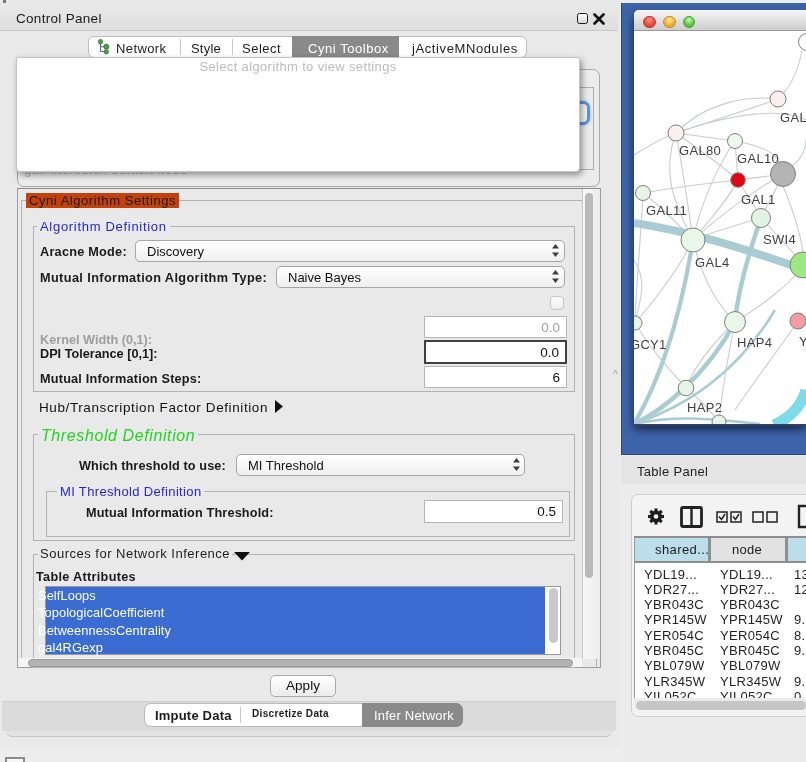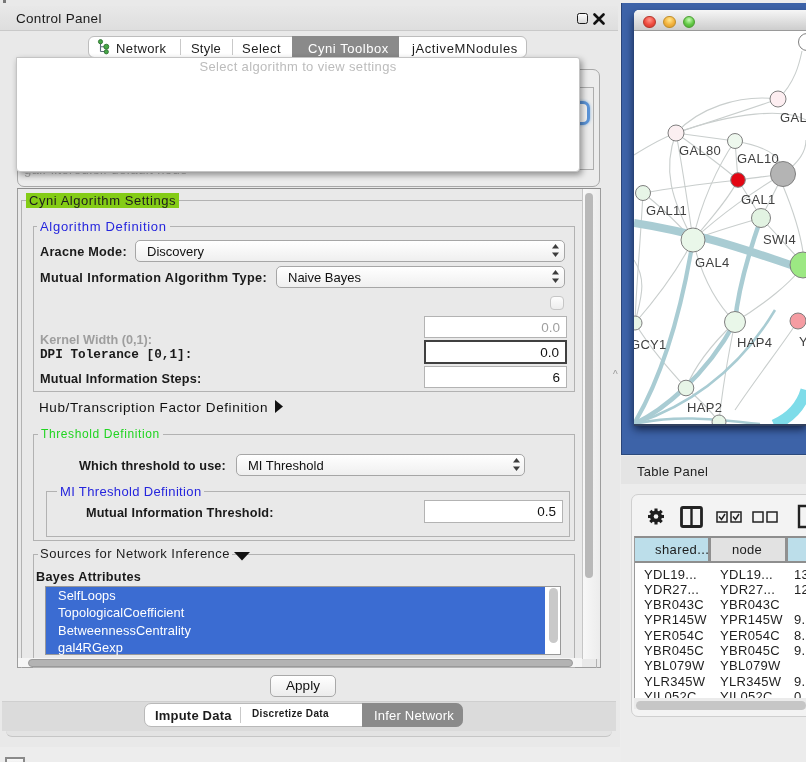--- a/index.html
+++ b/index.html
@@ -39,21 +39,21 @@
   <circle cx="9.3" cy="13.8" r="2.1" fill="#47a847" stroke="#2e7030" stroke-width="0.9"></circle>
 </svg>
 
 <div class="abs" style="left:17px;top:69px;width:583px;height:118px;background:#ececec;border:1px solid #a8a8a8;border-radius:7px;"></div>
 <div class="abs" style="left:30px;top:87px;width:564px;height:83px;border:1px solid #adadad;background:#ebebeb;"></div>
 <div class="abs" style="left:38px;top:101px;width:552px;height:24px;border:3px solid #5b93d6;border-radius:7px;box-shadow:0 0 3px #7fb0e0;background:#f4f4f4;"></div>
 
 <div class="abs" style="left:17px;top:188px;width:584px;height:480px;background:#e9e9e9;border:1px solid #9d9d9d;border-top:1px solid #8e8e8e;"></div>
 
 <div class="abs" style="left:21px;top:200px;width:576px;height:468px;border:1px solid #b2b2b2;border-bottom:none;"></div>
-<div class="abs" style="left:26px;top:193px;background:#84cc16;padding:0 3px;font-size:13px;letter-spacing:0.55px;color:#1d1d1d;">Cyni Algorithm Settings</div>
+<div class="abs" style="left:26px;top:193px;background:#c2410c;padding:0 3px;font-size:13px;letter-spacing:0.55px;color:#1d1d1d;">Cyni Algorithm Settings</div>
 
 <div class="abs" style="left:33px;top:226px;width:542px;height:166px;border:1px solid #b2b2b2;"></div>
 <div class="abs" style="left:37px;top:219px;background:#e9e9e9;padding:0 3px;font-size:13px;letter-spacing:0.7px;color:#2525dd;">Algorithm Definition</div>
 
 <div class="abs bold" style="left:40px;top:245px;font-size:12.7px;letter-spacing:0.25px;color:#1a1a1a;">Aracne Mode:</div>
 <div class="abs" style="left:135px;top:240px;width:430px;height:22px;background:linear-gradient(#ffffff,#efefef);border:1px solid #a6a6a6;border-radius:5px;"></div>
 <div class="abs" style="left:147px;top:244px;font-size:13px;color:#111;">Discovery</div>
 <svg class="abs" style="left:551px;top:243px;" width="9" height="15" viewBox="0 0 9 15">
       <path d="M4.5 1 L8 5.6 L1 5.6 Z" fill="#3c3c3c"></path>
       <path d="M4.5 14 L8 9.4 L1 9.4 Z" fill="#3c3c3c"></path>
@@ -65,33 +65,33 @@
 <svg class="abs" style="left:551px;top:269px;" width="9" height="15" viewBox="0 0 9 15">
       <path d="M4.5 1 L8 5.6 L1 5.6 Z" fill="#3c3c3c"></path>
       <path d="M4.5 14 L8 9.4 L1 9.4 Z" fill="#3c3c3c"></path>
     </svg>
 
 <div class="abs" style="left:550px;top:296px;width:14px;height:14px;background:linear-gradient(#fdfdfd,#ededed);border:1.5px solid #c6c6c6;border-radius:4px;"></div>
 
 <div class="abs bold" style="left:40px;top:333px;font-size:12.7px;color:#9e9e9e;">Kernel Width (0,1):</div>
 <div class="abs" style="left:424px;top:316px;width:143px;height:22px;background:#fff;border:1px solid #b3b3b3;text-align:right;font-size:13.5px;color:#a0a0a0;padding:3px 6px 0 0;">0.0</div>
 
-<div class="abs bold" style="left:40px;top:347px;font-size:12.7px;color:#1a1a1a;font-family:Liberation Mono, monospace;">DPI Tolerance [0,1]:</div>
+<div class="abs bold" style="left:40px;top:347px;font-size:12.7px;color:#1a1a1a;">DPI Tolerance [0,1]:</div>
 <div class="abs" style="left:424px;top:340px;width:143px;height:24px;background:#fff;border:2px solid #404040;text-align:right;font-size:13.5px;color:#111;padding:3px 6px 0 0;">0.0</div>
 
 <div class="abs bold" style="left:40px;top:372px;font-size:12.7px;letter-spacing:0.2px;color:#1a1a1a;">Mutual Information Steps:</div>
 <div class="abs" style="left:424px;top:366px;width:143px;height:22px;background:#fff;border:1px solid #b3b3b3;text-align:right;font-size:13.5px;color:#111;padding:3px 6px 0 0;">6</div>
 
 <div class="abs" style="left:39px;top:400px;font-size:13.5px;letter-spacing:0.6px;color:#111;">Hub/Transcription Factor Definition</div>
 <svg class="abs" style="left:274px;top:400px;" width="10" height="13" viewBox="0 0 10 13">
       <path d="M1 0 L9 6.5 L1 13 Z" fill="#111"></path>
     </svg>
 
 <div class="abs" style="left:33px;top:434px;width:542px;height:107px;border:1px solid #b2b2b2;"></div>
-<div class="abs" style="left:38px;top:427px;background:#e9e9e9;padding:0 3px;font-size:12px;letter-spacing:0.6px;color:#21d421;">Threshold Definition</div>
+<div class="abs" style="left:38px;top:427px;background:#e9e9e9;padding:0 3px;font-size:16px;letter-spacing:0.6px;color:#21d421;font-style:italic;">Threshold Definition</div>
 
 <div class="abs bold" style="left:79px;top:459px;font-size:12.7px;letter-spacing:0.1px;color:#1a1a1a;">Which threshold to use:</div>
 <div class="abs" style="left:236px;top:454px;width:289px;height:22px;background:linear-gradient(#ffffff,#efefef);border:1px solid #a6a6a6;border-radius:5px;"></div>
 <div class="abs" style="left:248px;top:458px;font-size:13px;color:#111;">MI Threshold</div>
 <svg class="abs" style="left:512px;top:457px;" width="9" height="15" viewBox="0 0 9 15">
       <path d="M4.5 1 L8 5.6 L1 5.6 Z" fill="#3c3c3c"></path>
       <path d="M4.5 14 L8 9.4 L1 9.4 Z" fill="#3c3c3c"></path>
     </svg>
 
 <div class="abs" style="left:46px;top:491px;width:524px;height:46px;border:1px solid #b2b2b2;"></div>
@@ -99,25 +99,25 @@
 
 <div class="abs bold" style="left:49px;top:506px;font-size:12.7px;letter-spacing:0.15px;color:#1a1a1a;padding-left:37px;">Mutual Information Threshold:</div>
 <div class="abs" style="left:424px;top:500px;width:139px;height:23px;background:#fff;border:1px solid #b3b3b3;text-align:right;font-size:13.5px;color:#111;padding:3px 6px 0 0;">0.5</div>
 
 <div class="abs" style="left:33px;top:554px;width:542px;height:114px;border:1px solid #b2b2b2;"></div>
 <div class="abs" style="left:38px;top:546px;background:#e9e9e9;padding:0 2px;font-size:13px;letter-spacing:0.5px;color:#1d1d1d;">Sources for Network Inference</div>
 <svg class="abs" style="left:234px;top:551px;" width="16" height="10" viewBox="0 0 16 10">
       <path d="M0 1 L16 1 L8 9.5 Z" fill="#111"></path>
     </svg>
 
-<div class="abs bold" style="left:36px;top:570px;font-size:12.7px;letter-spacing:0.3px;color:#1a1a1a;">Bayes Attributes</div>
+<div class="abs bold" style="left:36px;top:570px;font-size:12.7px;letter-spacing:0.3px;color:#1a1a1a;">Table Attributes</div>
 
 <div class="abs" style="left:45px;top:586px;width:516px;height:69px;background:#fff;border:1px solid #999;"></div>
 <div class="abs" style="left:46px;top:587px;width:499px;height:67px;background:#3b6cd2;"></div>
-<div class="abs" style="left:58px;top:587px;font-size:12.8px;letter-spacing:0.1px;color:#fff;line-height:17.3px;">SelfLoops<br>TopologicalCoefficient<br>BetweennessCentrality<br>gal4RGexp</div>
+<div class="abs" style="left:38px;top:587px;font-size:12.8px;letter-spacing:0.1px;color:#fff;line-height:17.3px;">SelfLoops<br>TopologicalCoefficient<br>BetweennessCentrality<br>gal4RGexp</div>
 <div class="abs" style="left:549px;top:588px;width:9px;height:55px;background:#c9c9c9;border-radius:4.5px;"></div>
 
 <div class="abs" style="left:582px;top:189px;width:18px;height:470px;background:linear-gradient(90deg,#f8f8f8,#ececec);border-left:1px solid #c6c6c6;"></div>
 <div class="abs" style="left:584.5px;top:193px;width:8.5px;height:385px;background:#b9b9b9;border-radius:4.2px;"></div>
 <div class="abs" style="left:18px;top:658px;width:564px;height:9px;background:#f6f6f6;"></div>
 <div class="abs" style="left:28px;top:659px;width:545px;height:8px;background:#b3b3b3;border:1px solid #9a9a9a;border-radius:4px;"></div>
 
 <div class="abs" style="left:270px;top:675px;width:66px;height:22px;background:linear-gradient(#ffffff,#ececec);border:1px solid #a9a9a9;border-radius:5px;text-align:center;font-size:13.5px;color:#111;padding-top:2px;">Apply</div>
 
 <div class="abs" style="left:2px;top:701px;width:614px;height:30px;background:#dbdbdb;border-top:1px solid #cfcfcf;"></div>

